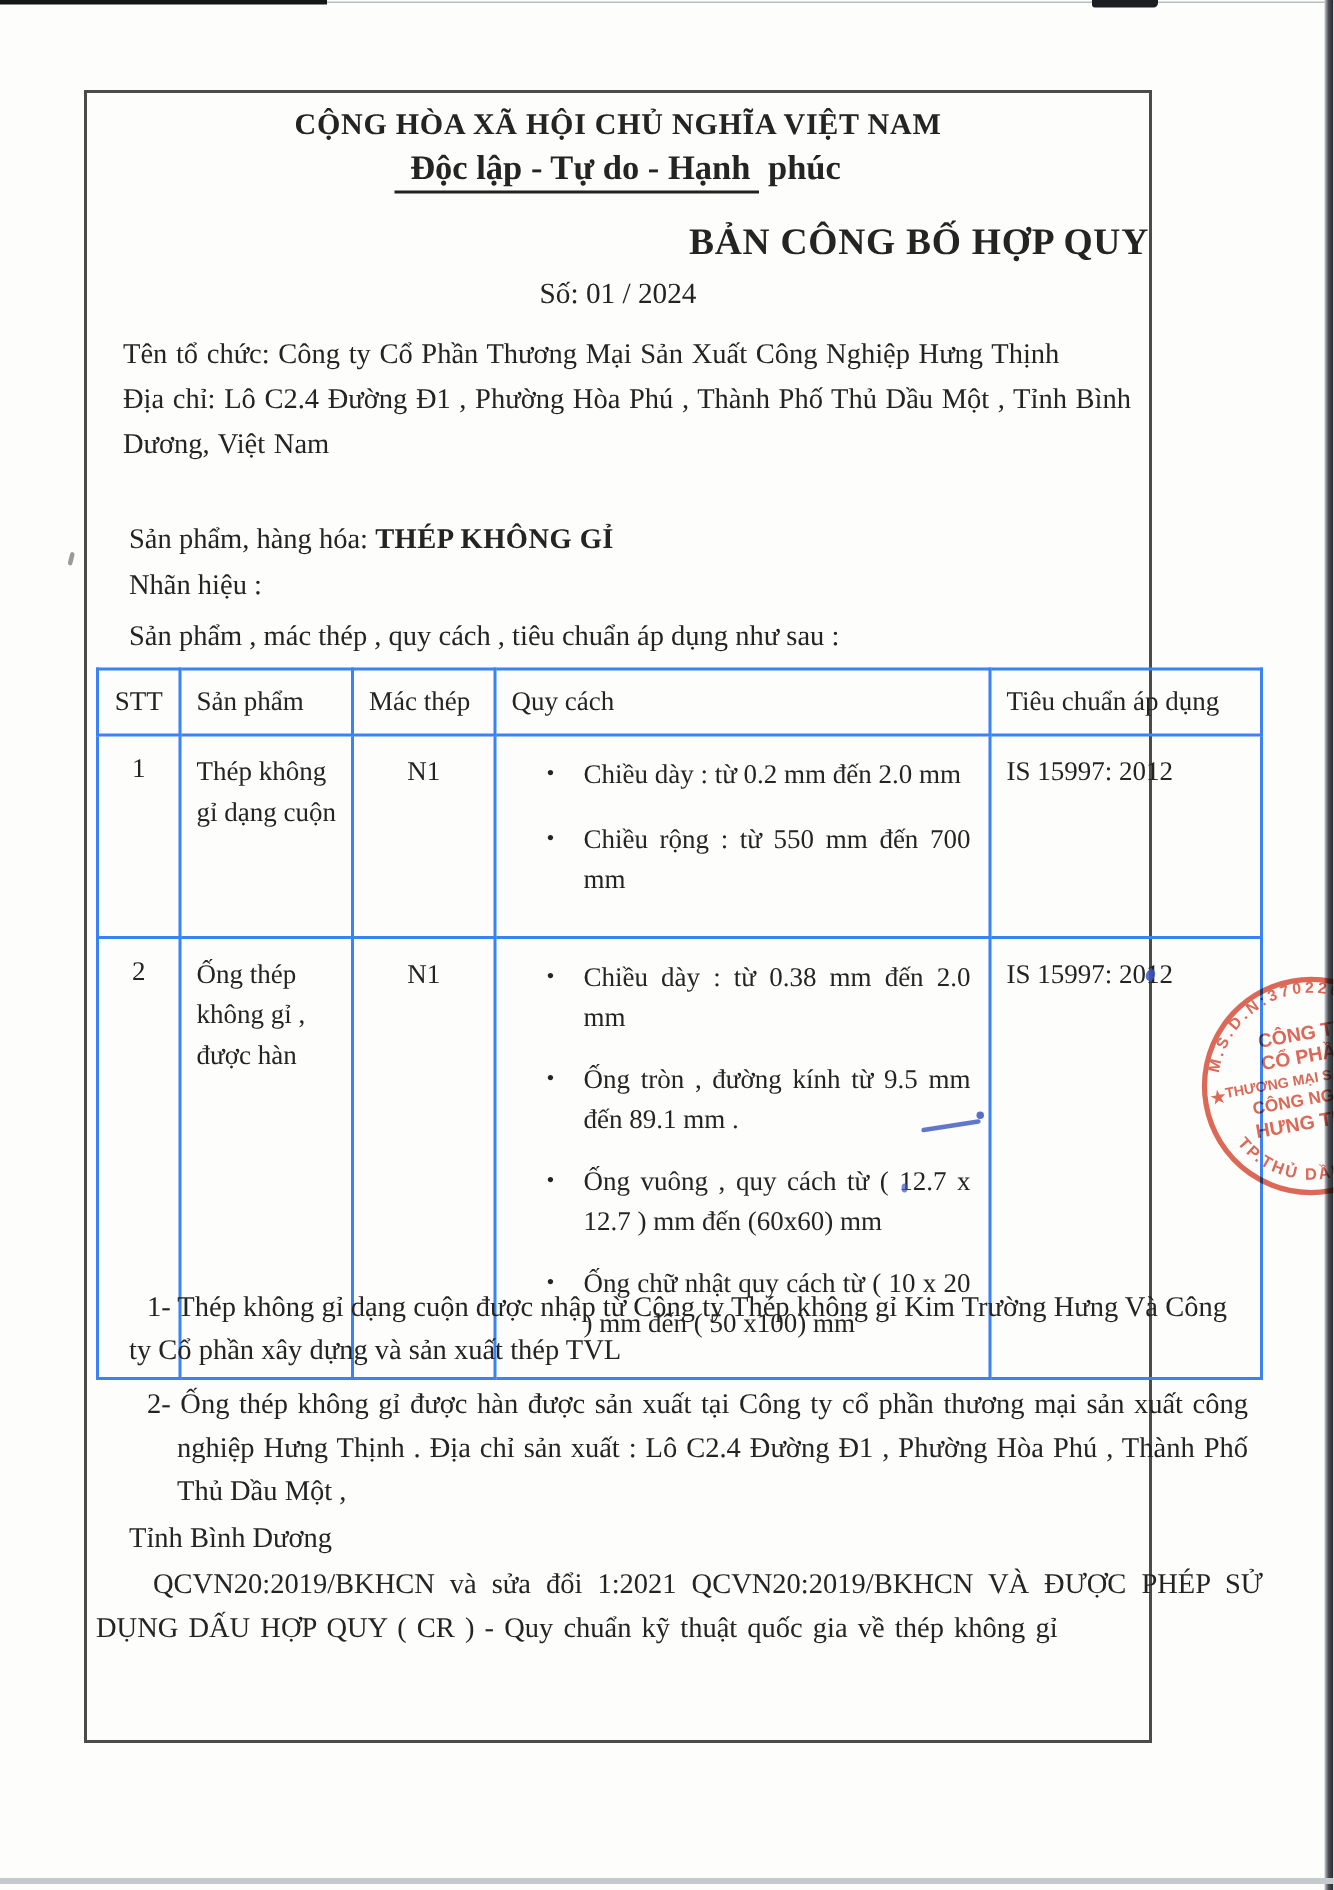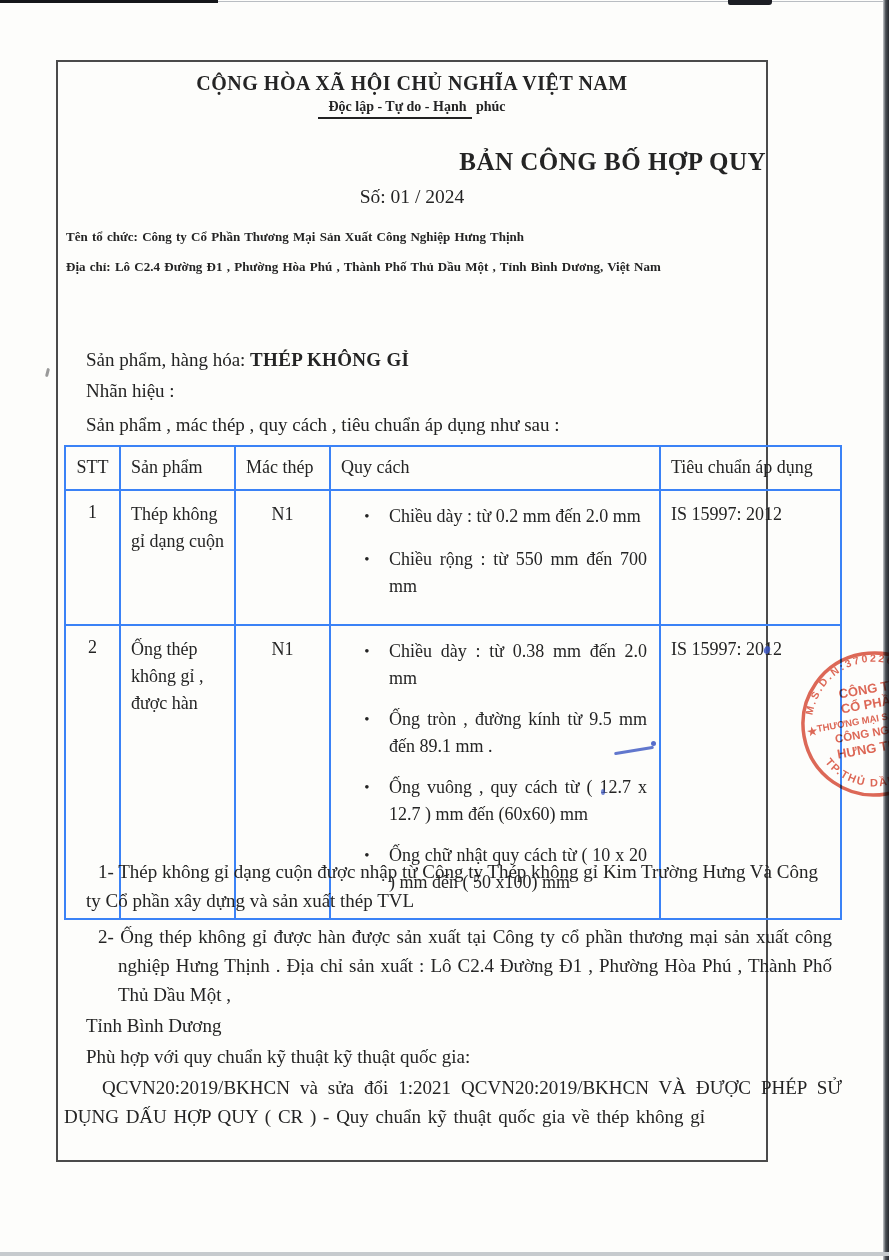--- a/index.html
+++ b/index.html
@@ -20,26 +20,26 @@
   .speck { left:46px; top:368px; width:3px; height:9px; background:#9a9a9a; border-radius:2px; transform:rotate(14deg); }
 
   
   .frame {
     position:absolute; left:56px; top:60px; width:712px; height:1102px;
     border:2px solid #4b4b4b;
   }
   .abs { position:absolute; }
 
   .nat1 { top:10px; left:0; width:100%; text-align:center; font-weight:bold; font-size:20px; letter-spacing:.5px; }
-  .nat2 { top:37px; left:0; width:100%; text-align:center; font-weight:bold; font-size:14px; }
+  .nat2 { top:37px; left:0; width:100%; text-align:center; font-weight:bold; font-size:23px; }
   .nat2 .u { border-bottom:2.5px solid #222; padding:0 6px 3px 10px; }
   .title { top:86px; left:0; width:100%; text-align:right; font-weight:bold; font-size:25px; letter-spacing:.5px; }
   .docnum { top:124px; left:0; width:100%; text-align:center; font-size:19.5px; }
 
-  .orgblock { top:160px; left:8px; width:726px; font-size:13px; line-height:30px; word-spacing:1px;font-weight:bold; }
+  .orgblock { top:160px; left:24px; width:726px; font-size:19px; line-height:30px; word-spacing:1px; }
   .prodblock { top:282px; left:28px; width:720px; font-size:19px; line-height:31px; }
   .prodblock .b { font-weight:bold; letter-spacing:.3px; }
   .prod-intro { margin-top:3px; }
   .brand-line { margin-bottom:3px; }
 
   table.spec { position:absolute; top:383px; left:6px; width:776px; border-collapse:collapse; table-layout:fixed; font-size:18px; }
   table.spec th, table.spec td { border:2px solid #3b82f6; vertical-align:top; padding:8px 10px; font-weight:normal; text-align:left; line-height:27px; }
   tr.r-head { height:42px; }
   tr.r-head th { padding-top:7px; }
   tr.r-1 { height:98px; }
@@ -158,21 +158,20 @@
         </td>
         <td class="c-std">IS 15997: 2012</td>
       </tr>
     </tbody>
       </table>
 
     <div class="abs notes">
       <div class="n1">1- Thép không gỉ dạng cuộn được nhập từ Công ty Thép không gỉ Kim Trường Hưng Và Công ty Cổ phần xây dựng và sản xuất thép TVL</div>
       <div class="n2">2- Ống thép không gỉ được hàn được sản xuất tại Công ty cổ phần thương mại sản xuất công nghiệp Hưng Thịnh . Địa chỉ sản xuất : Lô C2.4 Đường Đ1 , Phường Hòa Phú , Thành Phố Thủ Dầu Một ,</div>
       <div class="n-plain">Tỉnh Bình Dương</div>
-      <div class="n-plain">Phù hợp với quy chuẩn kỹ thuật kỹ thuật quốc gia:</div>
       <div class="reg-para">QCVN20:2019/BKHCN và sửa đổi 1:2021 QCVN20:2019/BKHCN VÀ ĐƯỢC PHÉP SỬ DỤNG DẤU HỢP QUY ( CR ) -  Quy chuẩn kỹ thuật quốc gia về thép không gỉ</div>
     </div>
 
   </div>
 
   <svg class="stamp" width="170" height="170" viewBox="0 0 170 170">
     <g transform="rotate(-10 85 85)">
       <circle cx="85" cy="85" r="71" fill="none" stroke="#d94e3a" stroke-width="3.5"></circle>
       <defs>
         <path id="arcTop" d="M 26,66 A 62 62 0 0 1 145,69" fill="none"></path>

